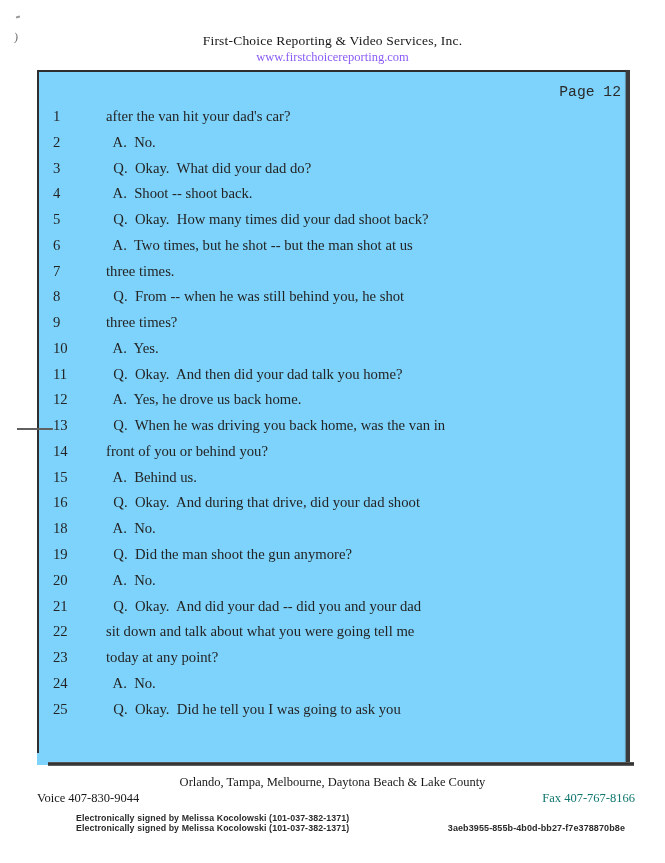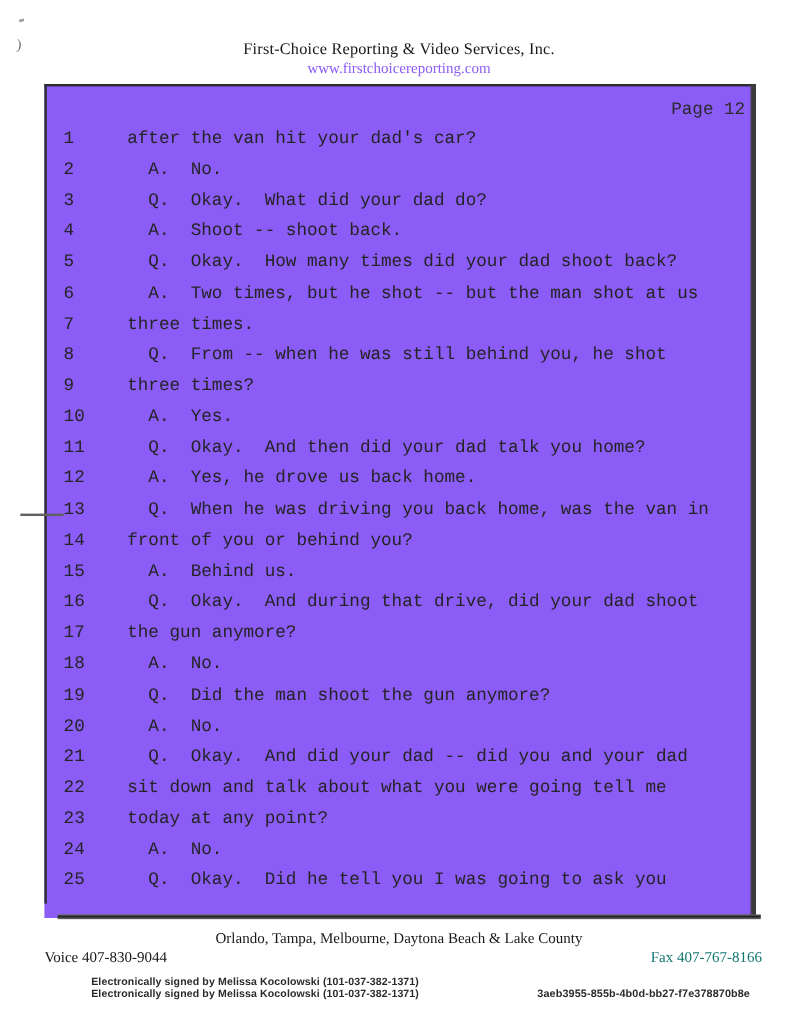--- a/index.html
+++ b/index.html
@@ -16,37 +16,37 @@
   .header { position:absolute; top:33px; left:0; width:665px; text-align:center; }
   .header .company { font-size:13.5px; color:#161616; letter-spacing:0.2px;font-family:Liberation Serif, serif; }
   .header .website { font-size:12.5px; color:#8b5cf6; margin-top:1px; }
 
   
   .artifact-dot { position:absolute; left:16px; top:16px; width:4px; height:2px; background:#9a9a9a; transform:rotate(-15deg); }
   .artifact-squiggle { position:absolute; left:14px; top:30px; font-size:12px; color:#707070; transform:rotate(6deg); font-family:"Liberation Serif", serif; }
   .artifact-dash13 { position:absolute; left:17px; top:428px; width:36px; height:2px; background:#606060; }
 
   
-  .page-box { position:absolute; left:37px; top:70px; width:593px; height:695px; background:#8b5cf6; }
+  .page-box { position:absolute; left:37px; top:70px; width:593px; height:695px; background:#7dd3fc; }
   .b-top    { position:absolute; left:0; top:0; width:593px; height:2px; background:#2d2d2d; }
   .b-left   { position:absolute; left:0; top:0; width:2px; height:683px; background:#2f2f2f; }
   .b-right  { position:absolute; right:0; top:0; width:4px; height:695px; background:#3b3b3b; box-shadow:-1px 0 1px rgba(60,60,60,0.45); }
   .b-bottom { position:absolute; left:11px; top:692px; width:586px; height:4px;
               background:linear-gradient(#6a6a6a, #232323 45%, #6f6f6f); }
 
   .page-label {
     position:absolute; top:14px; right:9px;
     font-family:"Liberation Mono", monospace;
     font-size:14.7px; color:#2a2a2a; white-space:pre;
   }
 
   
   .lines { position:absolute; left:16px; top:34px; }
   .line {
-    font-family:Liberation Mono, monospace;
+    font-family:Liberation Serif, serif;
     font-size:14.7px; line-height:25.77px;
     color:#242424; white-space:pre;
   }
   .line .num { display:inline-block; width:53px; }
 
   
   .service-area { position:absolute; top:775px; left:0; width:665px; text-align:center; font-size:12.5px; color:#181818; }
   .voice { position:absolute; top:791px; left:37px; font-size:12.5px; color:#181818; }
   .fax   { position:absolute; top:791px; right:30px; font-size:12.5px; color:#0f766e; }
   .sig {
@@ -91,21 +91,20 @@
       <div class="line"><span class="num">7</span><span class="txt">three times.</span></div>
       <div class="line"><span class="num">8</span><span class="txt">  Q.  From -- when he was still behind you, he shot</span></div>
       <div class="line"><span class="num">9</span><span class="txt">three times?</span></div>
       <div class="line"><span class="num">10</span><span class="txt">  A.  Yes.</span></div>
       <div class="line"><span class="num">11</span><span class="txt">  Q.  Okay.  And then did your dad talk you home?</span></div>
       <div class="line"><span class="num">12</span><span class="txt">  A.  Yes, he drove us back home.</span></div>
       <div class="line"><span class="num">13</span><span class="txt">  Q.  When he was driving you back home, was the van in</span></div>
       <div class="line"><span class="num">14</span><span class="txt">front of you or behind you?</span></div>
       <div class="line"><span class="num">15</span><span class="txt">  A.  Behind us.</span></div>
       <div class="line"><span class="num">16</span><span class="txt">  Q.  Okay.  And during that drive, did your dad shoot</span></div>
-      <div class="line"><span class="num">17</span><span class="txt">the gun anymore?</span></div>
       <div class="line"><span class="num">18</span><span class="txt">  A.  No.</span></div>
       <div class="line"><span class="num">19</span><span class="txt">  Q.  Did the man shoot the gun anymore?</span></div>
       <div class="line"><span class="num">20</span><span class="txt">  A.  No.</span></div>
       <div class="line"><span class="num">21</span><span class="txt">  Q.  Okay.  And did your dad -- did you and your dad</span></div>
       <div class="line"><span class="num">22</span><span class="txt">sit down and talk about what you were going tell me</span></div>
       <div class="line"><span class="num">23</span><span class="txt">today at any point?</span></div>
       <div class="line"><span class="num">24</span><span class="txt">  A.  No.</span></div>
       <div class="line"><span class="num">25</span><span class="txt">  Q.  Okay.  Did he tell you I was going to ask you</span></div>
     </div>
 </div>

